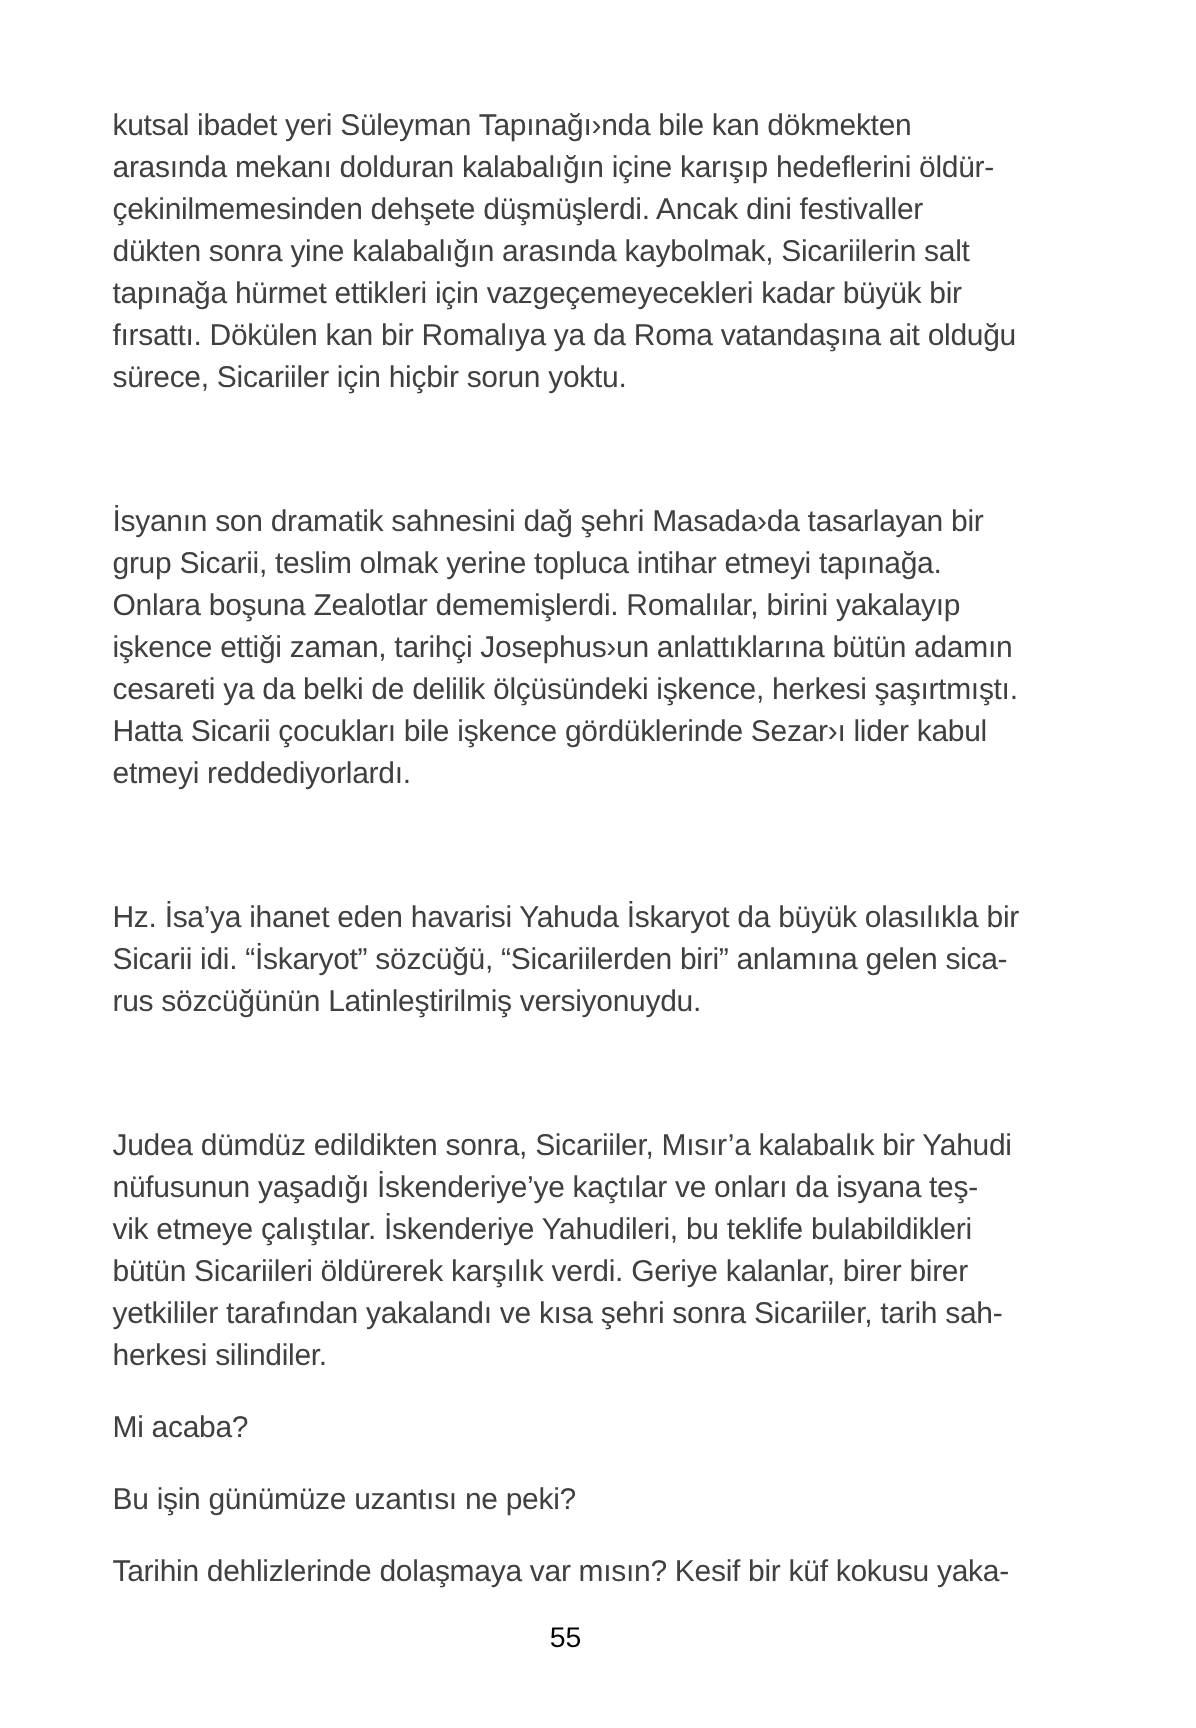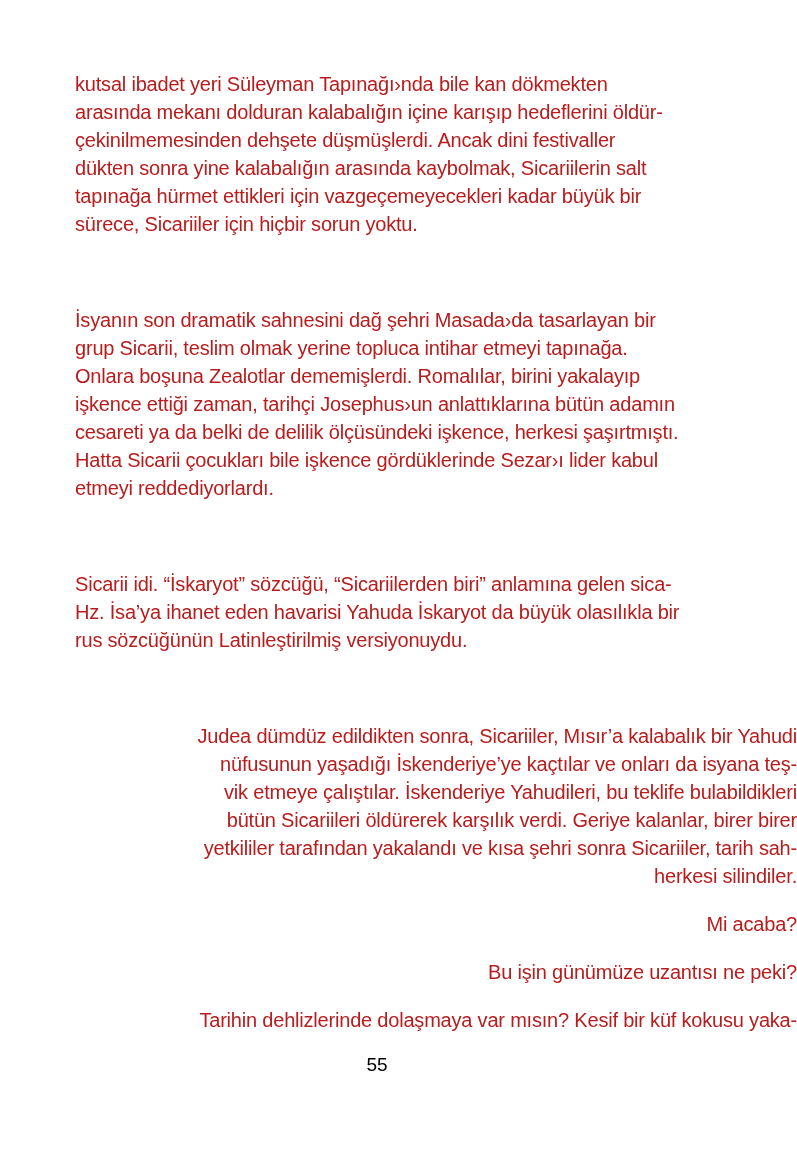--- a/index.html
+++ b/index.html
@@ -26,28 +26,27 @@
     padding-right: 0;
   }
   .para {
     margin: 0;
   }
   .para.section {
     margin-bottom: 68px;
   }
   .para.normal {
     margin-bottom: 20px;
-    text-align: right;
   }
   .line {
     font-size: 20px;
     line-height: 28px;
     letter-spacing: -0.2px;
     white-space: pre;
-    color: #b91c1c;
+    color: #404040;
   }
   .page-number {
     margin-top: 20px;
     width: 754px;
     text-align: center;
     font-size: 19px;
     line-height: 22px;
     color: #000000;
   }
 </style>
@@ -55,34 +54,35 @@
 <body>
 
 <div class="page">
   <div class="content" id="body-text">
       <div class="para section">
         <div class="line">kutsal ibadet yeri Süleyman Tapınağı›nda bile kan dökmekten</div>
         <div class="line">arasında mekanı dolduran kalabalığın içine karışıp hedeflerini öldür-</div>
         <div class="line">çekinilmemesinden dehşete düşmüşlerdi. Ancak dini festivaller</div>
         <div class="line">dükten sonra yine kalabalığın arasında kaybolmak, Sicariilerin salt</div>
         <div class="line">tapınağa hürmet ettikleri için vazgeçemeyecekleri kadar büyük bir</div>
+        <div class="line">fırsattı. Dökülen kan bir Romalıya ya da Roma vatandaşına ait olduğu</div>
         <div class="line">sürece, Sicariiler için hiçbir sorun yoktu.</div>
       </div>
       <div class="para section">
         <div class="line">İsyanın son dramatik sahnesini dağ şehri Masada›da tasarlayan bir</div>
         <div class="line">grup Sicarii, teslim olmak yerine topluca intihar etmeyi tapınağa.</div>
         <div class="line">Onlara boşuna Zealotlar dememişlerdi. Romalılar, birini yakalayıp</div>
         <div class="line">işkence ettiği zaman, tarihçi Josephus›un anlattıklarına bütün adamın</div>
         <div class="line">cesareti ya da belki de delilik ölçüsündeki işkence, herkesi şaşırtmıştı.</div>
         <div class="line">Hatta Sicarii çocukları bile işkence gördüklerinde Sezar›ı lider kabul</div>
         <div class="line">etmeyi reddediyorlardı.</div>
       </div>
       <div class="para section">
+        <div class="line">Hz. İsa’ya ihanet eden havarisi Yahuda İskaryot da büyük olasılıkla bir</div>
         <div class="line">Sicarii idi. “İskaryot” sözcüğü, “Sicariilerden biri” anlamına gelen sica-</div>
-        <div class="line">Hz. İsa’ya ihanet eden havarisi Yahuda İskaryot da büyük olasılıkla bir</div>
         <div class="line">rus sözcüğünün Latinleştirilmiş versiyonuydu.</div>
       </div>
       <div class="para normal">
         <div class="line">Judea dümdüz edildikten sonra, Sicariiler, Mısır’a kalabalık bir Yahudi</div>
         <div class="line">nüfusunun yaşadığı İskenderiye’ye kaçtılar ve onları da isyana teş-</div>
         <div class="line">vik etmeye çalıştılar. İskenderiye Yahudileri, bu teklife bulabildikleri</div>
         <div class="line">bütün Sicariileri öldürerek karşılık verdi. Geriye kalanlar, birer birer</div>
         <div class="line">yetkililer tarafından yakalandı ve kısa şehri sonra Sicariiler, tarih sah-</div>
         <div class="line">herkesi silindiler.</div>
       </div>

